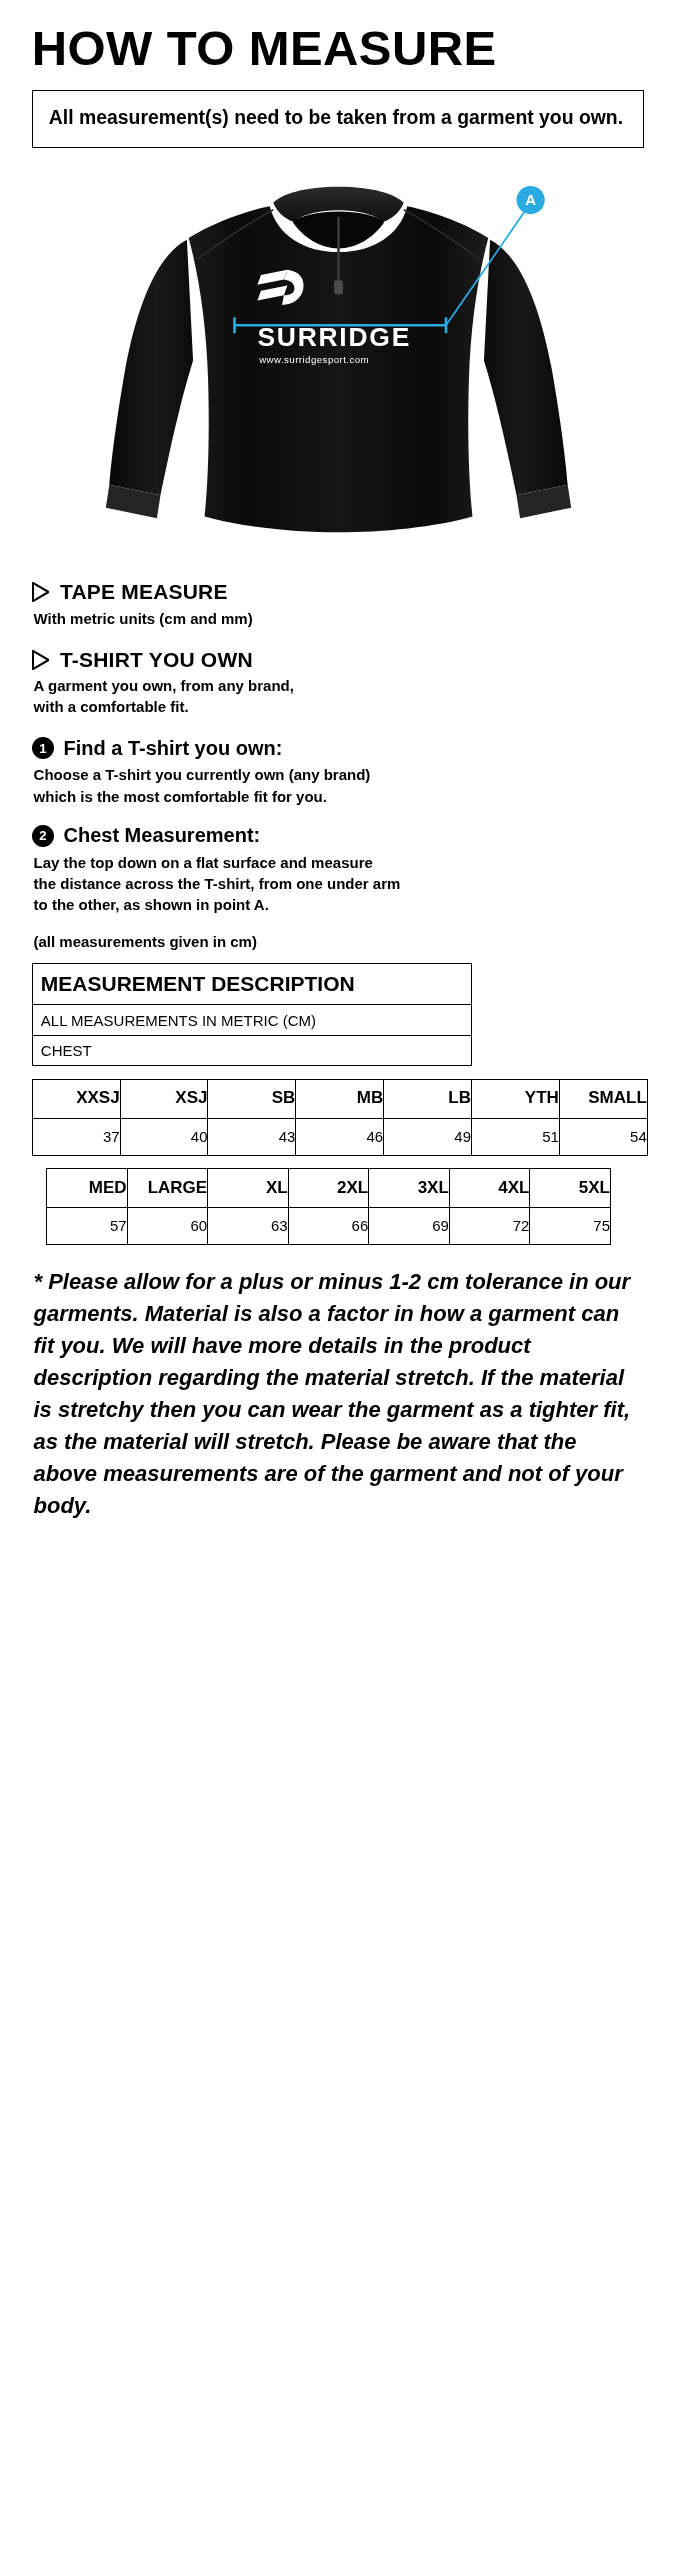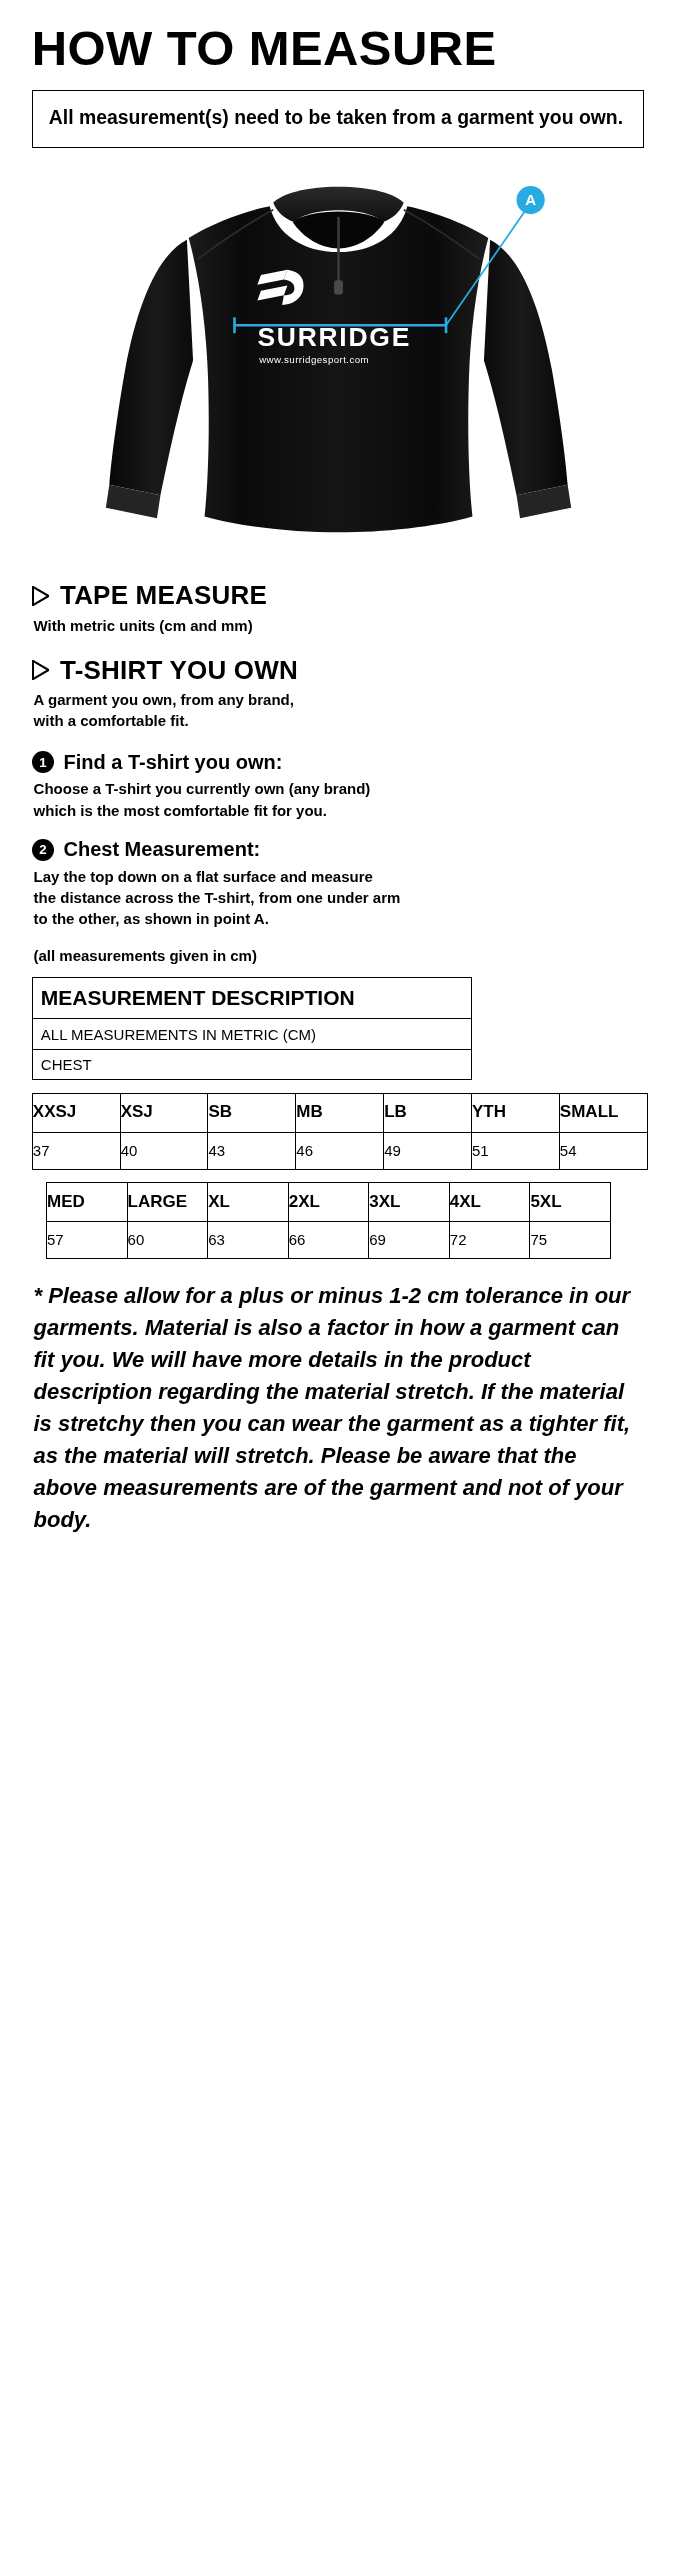--- a/index.html
+++ b/index.html
@@ -78,21 +78,21 @@
     display: flex;
     align-items: center;
     gap: 10.6px;
   }
   .tri-outline {
     width: 17.6px;
     height: 20px;
     flex: 0 0 auto;
   }
   .need-title {
-    font-size: 26px;
+    font-size: 21px;
     font-weight: bold;
     letter-spacing: 0.2px;
   }
   .need-desc {
     font-size: 15px;
     font-weight: bold;
     line-height: 1.4;
     margin: 3.5px 0 0 1.8px;
   }
 
@@ -150,21 +150,21 @@
     font-weight: bold;
     padding: 8px 8px 8.8px 8px;
   }
 
   .size-table {
     margin: 0 0 12.4px 1.8px;
     width: 616px;
   }
   .size-table th, .size-table td {
     border: 1.8px solid #000;
-    text-align: left;
+    text-align: right;
     font-size: 17px;
     height: 26.5px;
   }
   .size-table th {
     font-weight: bold;
     font-size: 17px;
     padding: 5.3px 0 6.2px 0;
   }
   .size-table td {
     font-size: 15px;

